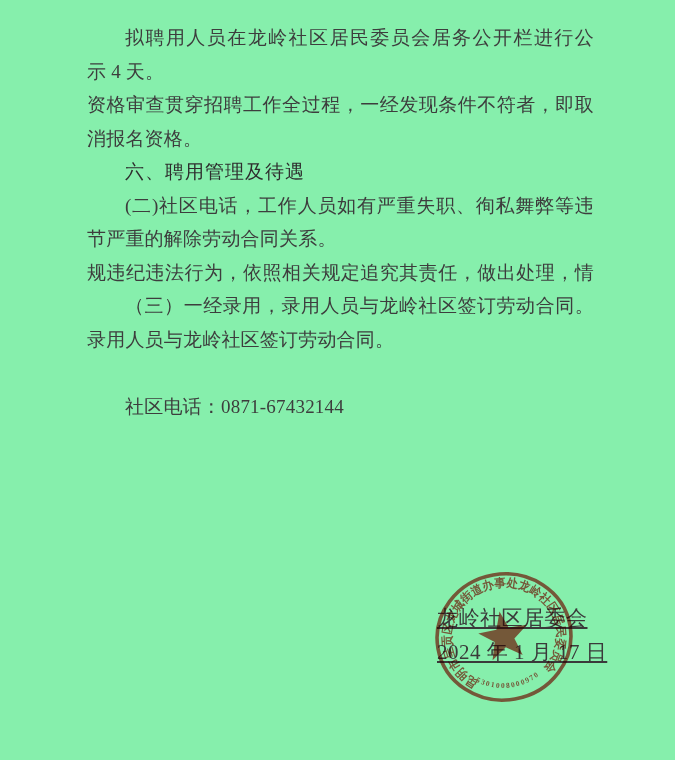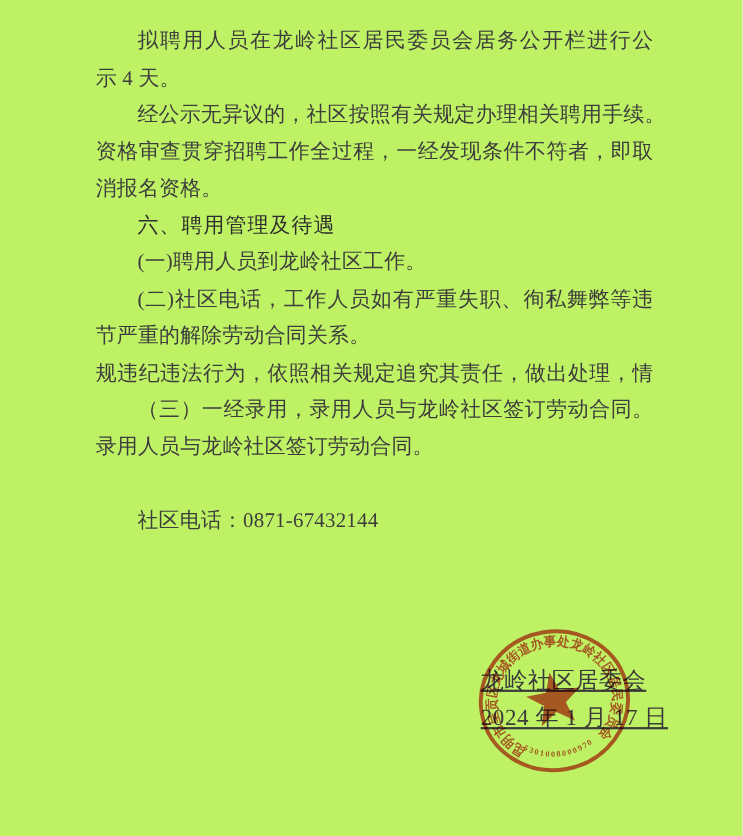--- a/index.html
+++ b/index.html
@@ -1,19 +1,19 @@
 <!DOCTYPE html>
 <html style="--seal-color: #d8463a;"><head>
 <meta charset="utf-8">
 <style>
   html,body{margin:0;padding:0;background:#e9e9e9;}
   .page{
     position:relative;
     width:675px;height:760px;
-    background:#bef264;
+    background:#86efac;
     overflow:hidden;
     font-family:"Liberation Serif","DejaVu Serif",serif;
     color:#3d3d3d;
   }
   .doc{
     position:absolute;
     left:87px;top:21px;width:507px;
   }
   .line{
     height:33.5px;
@@ -58,25 +58,23 @@
   }
 </style>
 </head>
 <body>
 
 <div class="page">
 
   <div class="doc">
       <div class="line fill indent">拟聘用人员在龙岭社区居民委员会居务公开栏进行公</div>
       <div class="line">示 4 天。</div>
-      <div class="line indent">经公示无异议的，社区按照有关规定办理相关聘用手续。</div>
       <div class="line fill">资格审查贯穿招聘工作全过程，一经发现条件不符者，即取</div>
       <div class="line">消报名资格。</div>
       <div class="line indent bold">六、聘用管理及待遇</div>
-      <div class="line indent">(一)聘用人员到龙岭社区工作。</div>
       <div class="line fill indent">(二)社区电话，工作人员如有严重失职、徇私舞弊等违</div>
       <div class="line">节严重的解除劳动合同关系。</div>
       <div class="line fill">规违纪违法行为，依照相关规定追究其责任，做出处理，情</div>
       <div class="line fill indent">（三）一经录用，录用人员与龙岭社区签订劳动合同。</div>
       <div class="line">录用人员与龙岭社区签订劳动合同。</div>
       <div class="line">&nbsp;</div>
       <div class="line indent">社区电话：0871-67432144</div>
     </div>
 
   <div class="sig-block">

